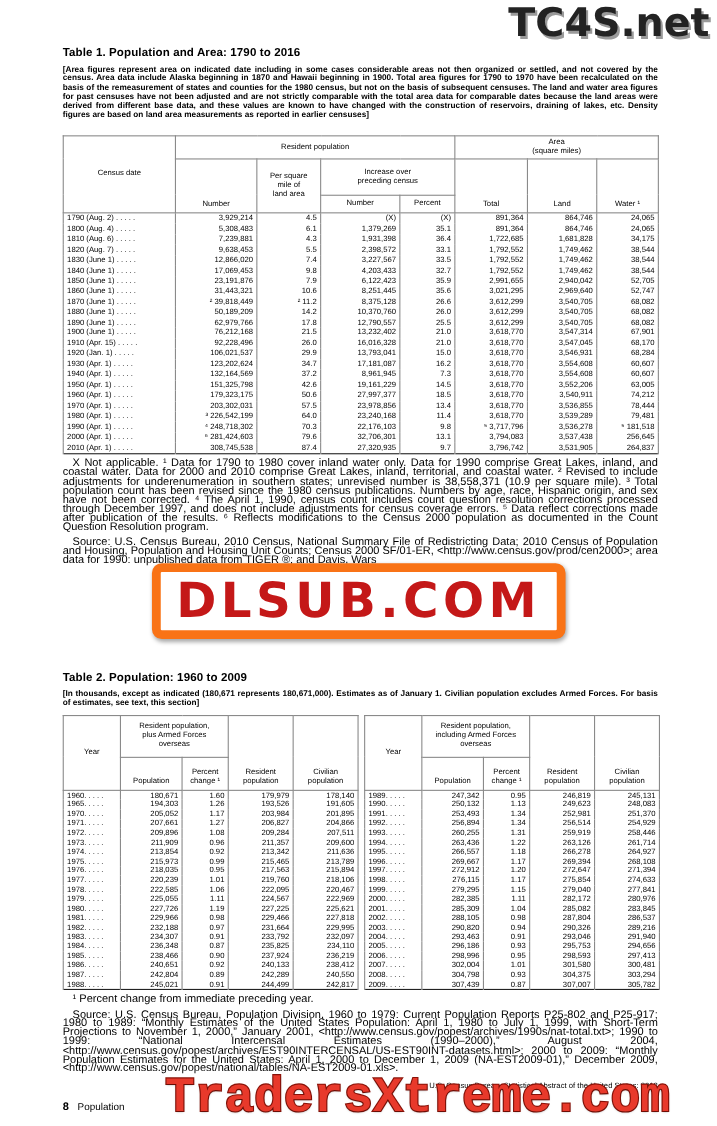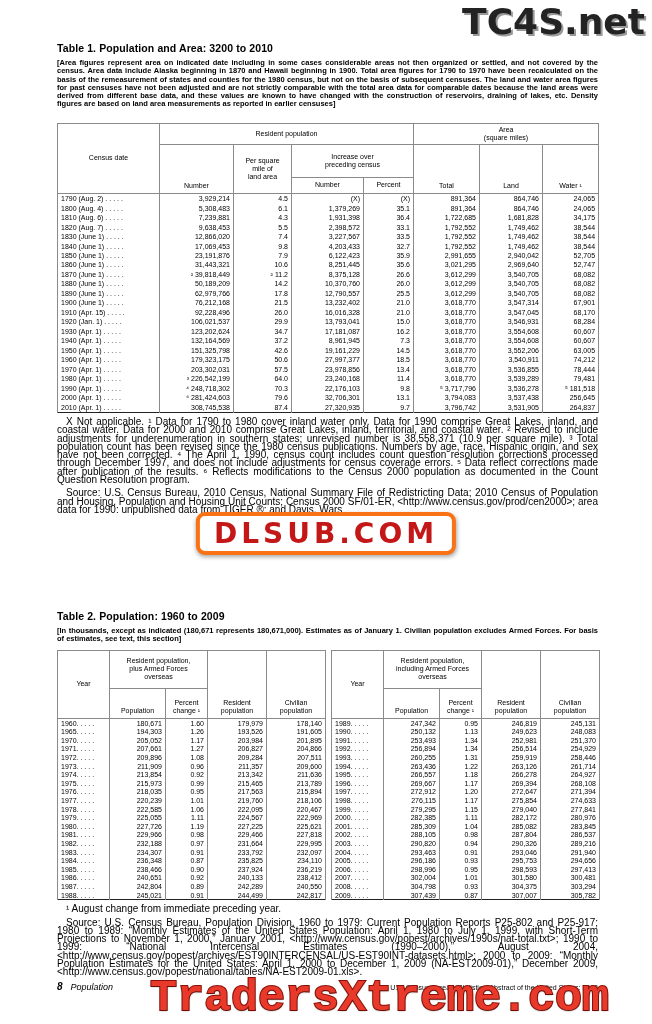--- a/index.html
+++ b/index.html
@@ -23,38 +23,38 @@
   td.num{text-align:right;}
   .t1 thead tr:first-child th{height:15px;}
   .t1 thead tr:nth-child(2) th{height:28px;}
   .t1 thead tr:nth-child(3) th{height:11px;}
   .t2 thead tr:first-child th{height:33px;}
   .t2 thead tr:nth-child(2) th{height:24px;}
   .t2wrap{display:flex;gap:5px;margin-top:6px;}
   .wm-top{position:absolute;top:1px;right:7px;font-family:"DejaVu Sans",sans-serif;font-size:36px;
           font-weight:bold;color:#232323;text-shadow:2px 2px 0 #9a9a9a;z-index:4;}
   .wm-mid{position:absolute;top:512px;left:50%;transform:translateX(-50%);background:#fff;
-          border:4px solid #f97316;border-radius:9px;padding:1px 14px;font-family:"DejaVu Sans",sans-serif;
-          font-size:28px;font-weight:bold;letter-spacing:4px;color:#c41818;
+          border:8px solid #f97316;border-radius:9px;padding:1px 14px;font-family:"DejaVu Sans",sans-serif;
+          font-size:44px;font-weight:bold;letter-spacing:4px;color:#c41818;
           box-shadow:1px 2px 4px rgba(0,0,0,.35);z-index:6;white-space:nowrap;}
   .wm-bottom{position:absolute;bottom:0;left:150px;font-family:Liberation Mono, monospace;font-size:45px;
           font-weight:bold;color:#e8392b;-webkit-text-stroke:2px #8c1208;paint-order:stroke fill;
           text-shadow:0 1px 2px rgba(0,0,0,.35);z-index:5;white-space:nowrap;text-align:center;}
-  .footer-left{position:absolute;left:57px;bottom:32px;font-size:9px;font-style:italic;}
+  .footer-left{position:absolute;left:57px;bottom:12px;font-size:9px;}
   .footer-left .pgnum{font-weight:bold;font-size:10px;margin-right:8px;}
   .footer-right{position:absolute;right:54px;bottom:33px;font-size:7px;z-index:1;}
 </style>
 </head>
 <body>
 
 <div class="page">
 
   <div class="wm-top">TC4S.net</div>
 
-  <h1 class="t-title">Table 1. Population and Area: 3200 to 2010</h1>
+  <h1 class="t-title">Table 1. Population and Area: 1790 to 2016</h1>
   <p class="note">[Area figures represent area on indicated date including in some cases considerable areas not then organized or settled, and not covered by the census. Area data include Alaska beginning in 1870 and Hawaii beginning in 1900. Total area figures for 1790 to 1970 have been recalculated on the basis of the remeasurement of states and counties for the 1980 census, but not on the basis of subsequent censuses. The land and water area figures for past censuses have not been adjusted and are not strictly comparable with the total area data for comparable dates because the land areas were derived from different base data, and these values are known to have changed with the construction of reservoirs, draining of lakes, etc. Density figures are based on land area measurements as reported in earlier censuses]</p>
 
   <table class="t1">
     <colgroup>
       <col style="width:102px">
         <col style="width:74px">
         <col style="width:58px">
         <col style="width:72px">
       <col style="width:50px">
         <col style="width:66px">
@@ -740,21 +740,21 @@
             <td class="num">307,439</td>
             <td class="num">0.87</td>
             <td class="num">307,007</td>
             <td class="num">305,782</td>
           </tr>
         </tbody>
     </table>
 
   </div>
 
-  <p class="fn">¹ August change from immediate preceding year.</p>
+  <p class="fn">¹ Percent change from immediate preceding year.</p>
   <p class="fn">Source: U.S. Census Bureau, Population Division, 1960 to 1979: Current Population Reports P25-802 and P25-917; 1980 to 1989: “Monthly Estimates of the United States Population: April 1, 1980 to July 1, 1999, with Short-Term Projections to November 1, 2000,” January 2001, &lt;http://www.census.gov/popest/archives/1990s/nat-total.txt&gt;; 1990 to 1999: “National Intercensal Estimates (1990–2000),” August 2004, &lt;http://www.census.gov/popest/archives/EST90INTERCENSAL/US-EST90INT-datasets.html&gt;; 2000 to 2009: “Monthly Population Estimates for the United States: April 1, 2000 to December 1, 2009 (NA-EST2009-01),” December 2009, &lt;http://www.census.gov/popest/national/tables/NA-EST2009-01.xls&gt;.</p>
 
   <div class="footer-left">
     <span class="pgnum">8</span><span>Population</span>
   </div>
   <div class="footer-right">U.S. Census Bureau, Statistical Abstract of the United States: 2012</div>
 
   <div class="wm-bottom">TradersXtreme.com</div>
 
 </div>

